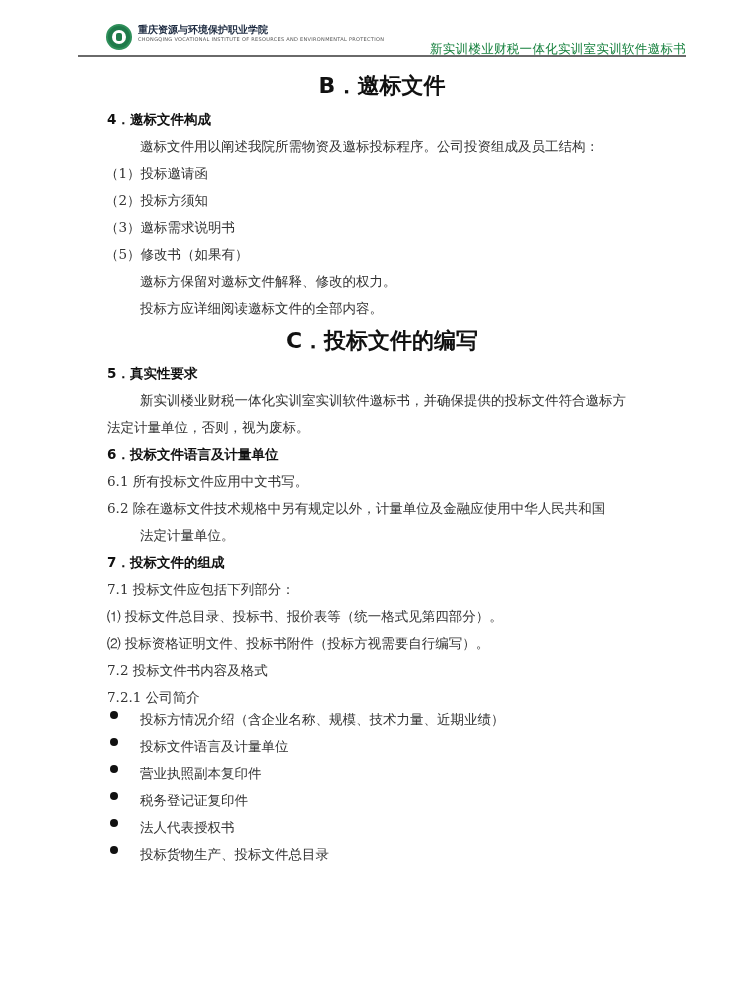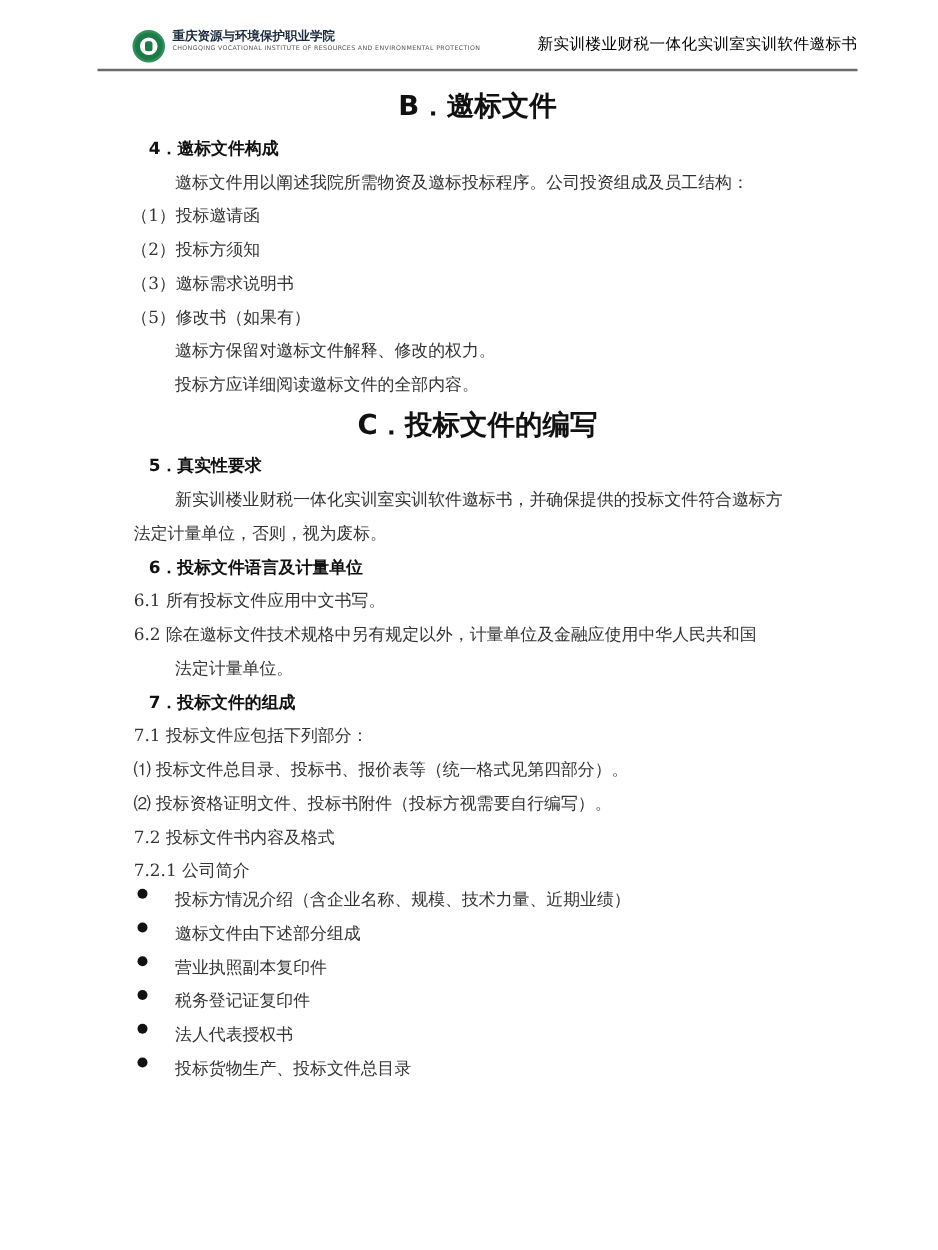--- a/index.html
+++ b/index.html
@@ -16,36 +16,36 @@
     width: 26px; height: 26px; border-radius: 50%;
     background: #1f7a4a; border: 2px solid #2f8f5a; box-sizing: border-box;
     display: flex; align-items: center; justify-content: center;
   }
   .logo-inner { width: 14px; height: 14px; border-radius: 50%; background: #fff; display:flex; align-items:center; justify-content:center; }
   .logo-dot { width: 6px; height: 8px; border-radius: 2px; background: #1f7a4a; }
   .school { margin-left: 6px; display: flex; flex-direction: column; }
   .school-cn { font-size: 10px; font-weight: bold; color: #1c2a40; letter-spacing: 0; line-height: 12px; font-family: "DejaVu Sans", sans-serif; }
   .school-en { font-size: 5px; color: #555; line-height: 7px; font-family: "DejaVu Sans", sans-serif; letter-spacing: 0.3px; }
   .doc-title {
-    position: absolute; right: 0; top: 7px; font-size: 12.5px; color: #000000;
+    position: absolute; right: 0; top: 21px; font-size: 12.5px; color: #15803d;
     letter-spacing: 0.3px;
   }
   .header-rule {
     position: absolute; left: 78px; top: 55px; width: 608px; height: 2px; background: #6a6a6a;
   }
   .content { position: absolute; left: 107px; top: 66px; width: 580px; }
   .sec-title {
     text-align: center; font-weight: bold; font-size: 22px; color: #111;
     font-family: "DejaVu Sans", sans-serif; height: 40px; line-height: 40px;
     margin-left: -30px;
   }
   .h2 {
     font-weight: bold; font-size: 13.5px; color: #111;
     font-family: "DejaVu Sans", sans-serif; height: 27px; line-height: 27px;
-    margin-left: 12px;
+    margin-left: 0px;
   }
   .p { font-size: 13.5px; height: 27px; line-height: 27px; color: #333; white-space: nowrap; }
   .indent { padding-left: 33px; }
   .hang { padding-left: 33px; }
   .bullet { display: flex; align-items: flex-start; height: 27px; font-size: 13.5px; color: #333; }
   .dot { width: 8px; height: 8px; border-radius: 50%; background: #111; margin-left: 3px; margin-right: 22px; flex: none; }
 </style>
 </head>
 <body>
 
@@ -92,21 +92,21 @@
   <div class="p">⑵ 投标资格证明文件、投标书附件（投标方视需要自行编写）。</div>
   <div class="p">7.2 投标文件书内容及格式</div>
   <div class="p">7.2.1 公司简介</div>
 
   <div class="bullet">
     <span class="dot"></span>
     <span>投标方情况介绍（含企业名称、规模、技术力量、近期业绩）</span>
   </div>
   <div class="bullet">
     <span class="dot"></span>
-    <span>邀标文件由下述部分组成</span>
+    <span>投标文件语言及计量单位</span>
   </div>
   <div class="bullet">
     <span class="dot"></span>
     <span>营业执照副本复印件</span>
   </div>
   <div class="bullet">
     <span class="dot"></span>
     <span>税务登记证复印件</span>
   </div>
   <div class="bullet">

